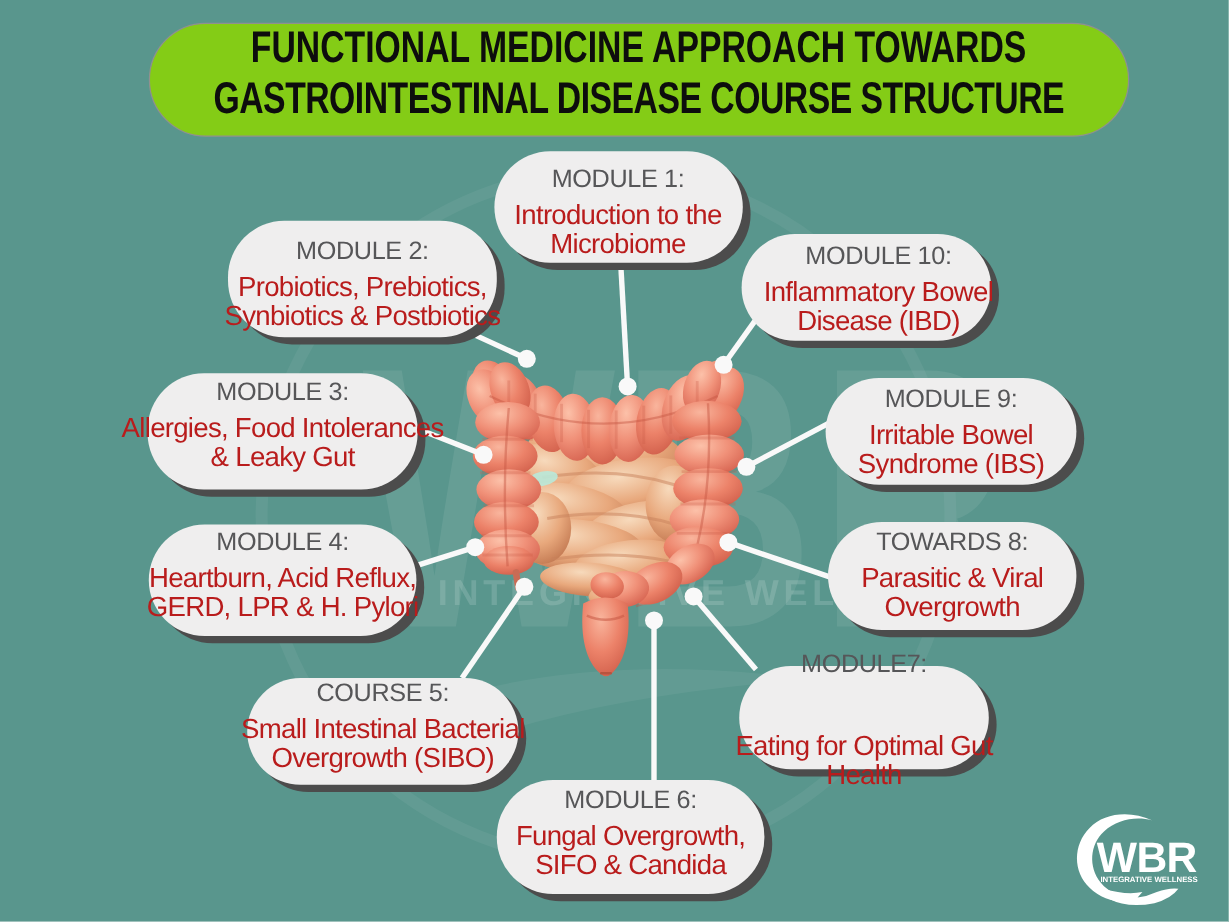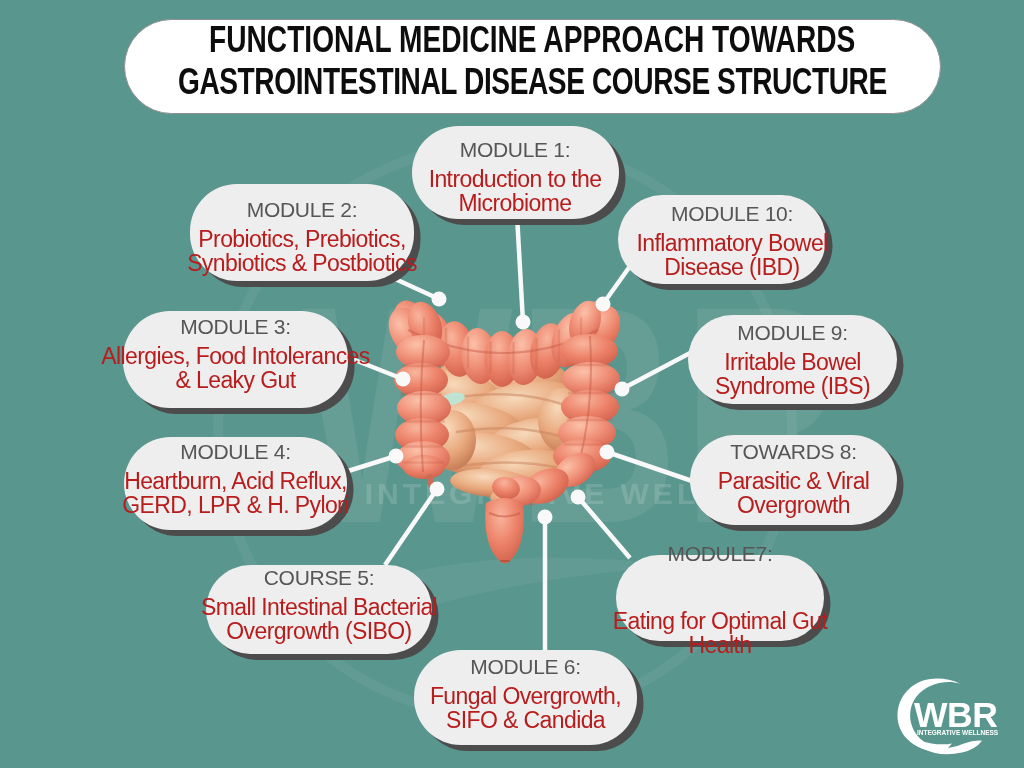--- a/index.html
+++ b/index.html
@@ -1,19 +1,19 @@
 <!DOCTYPE html>
 <html><head>
 <meta charset="utf-8">
 <style>
   html,body { margin:0; padding:0; }
   #canvas { position:relative; width:1024px; height:768px; background:#59968d; overflow:hidden;
             font-family:"Liberation Sans", sans-serif; }
   .title { position:absolute; left:124px; top:19px; width:817px; height:95px; padding-bottom:11px;
-           background:#ffffff; border:1.5px solid #909090; border-radius:48px;
+           background:#84cc16; border:1.5px solid #909090; border-radius:48px;
            box-sizing:border-box; display:flex; flex-direction:column; justify-content:center;
            align-items:center; }
   .title div { font-size:37px; font-weight:bold; color:#0d0d0d; line-height:42px;
                transform:scaleX(0.76); white-space:nowrap; }
   .title div.l2 { letter-spacing:-0.55px; }
   .bub { position:absolute; background:#efeeee; border-radius:47px; box-sizing:border-box;
          box-shadow:6.5px 6px 0 #4c4c4c; display:flex; flex-direction:column;
          justify-content:center; align-items:center; text-align:center; }
   .bt { font-size:21px; font-weight:normal; color:#565658; letter-spacing:-0.3px; margin-bottom:5px; }
   .bb { font-size:23px; color:#b91c1c; line-height:24px; letter-spacing:-0.6px; white-space:nowrap; }

